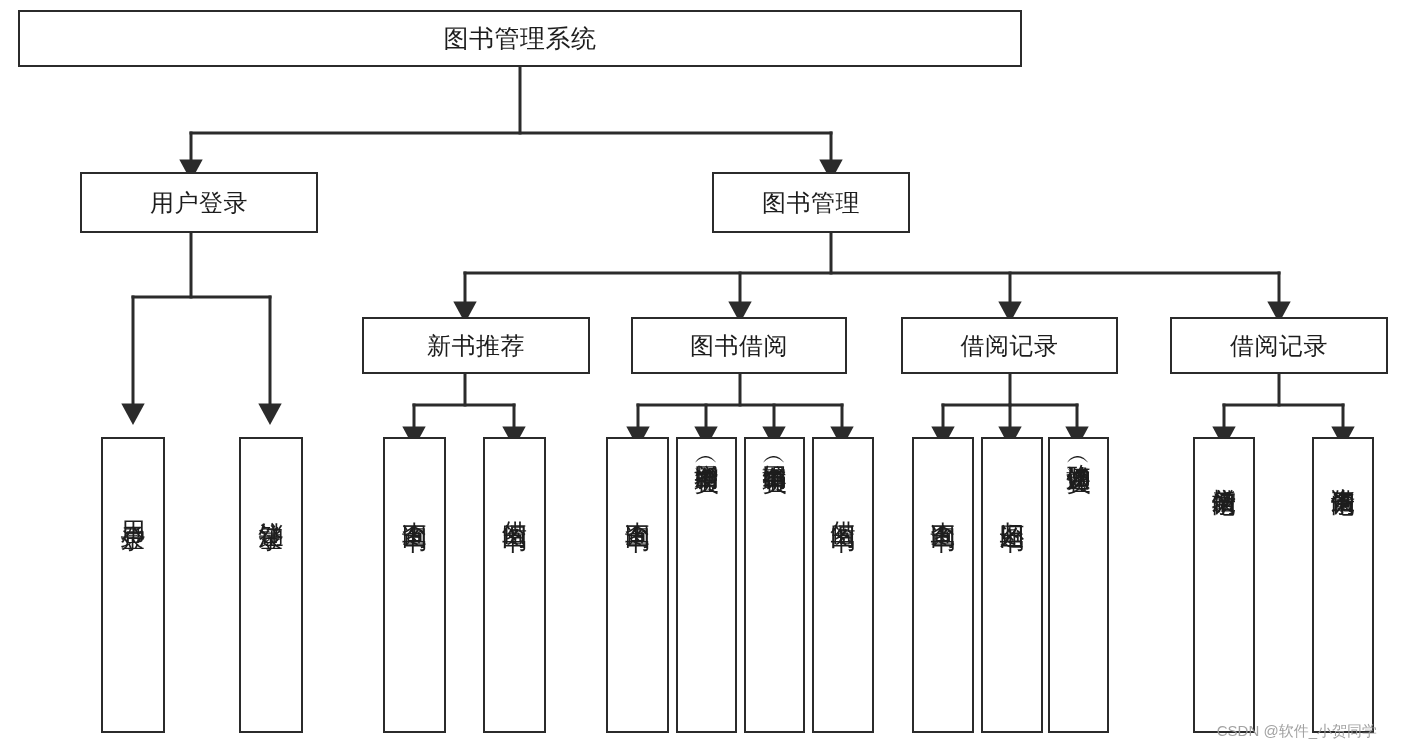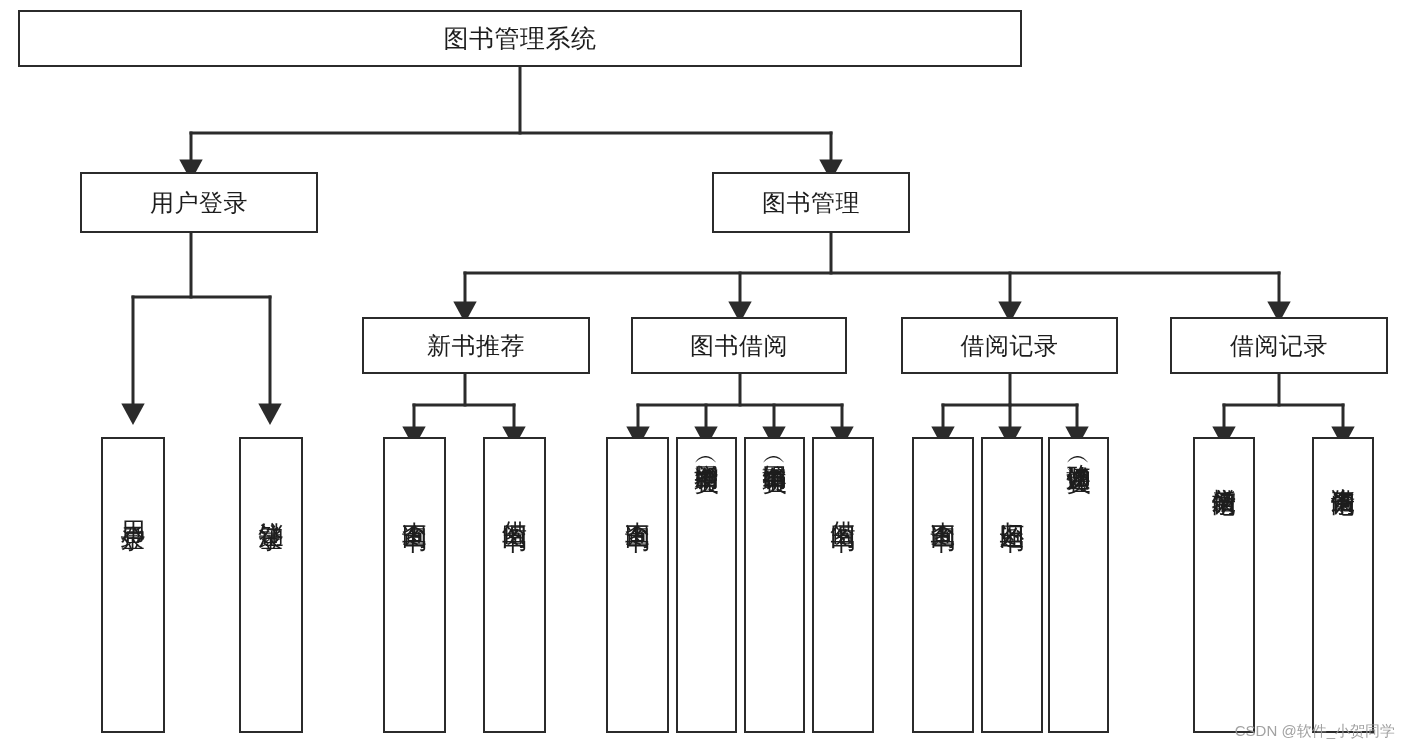--- a/index.html
+++ b/index.html
@@ -59,21 +59,21 @@
     font-size: 25px;
     line-height: 1.0;
     letter-spacing: 2.5px;
   }
   .node-v.leaf-tall .node-label {
     font-size: 24px;
     letter-spacing: 1px;
   }
   #watermark {
     position: absolute;
-    right: 10px;
+    right: 28px;
     bottom: 6px;
     font-size: 15px;
     color: #9a9a9a;
     white-space: nowrap;
     opacity: 0.92;
   }
 </style>
 </head>
 <body>
 

